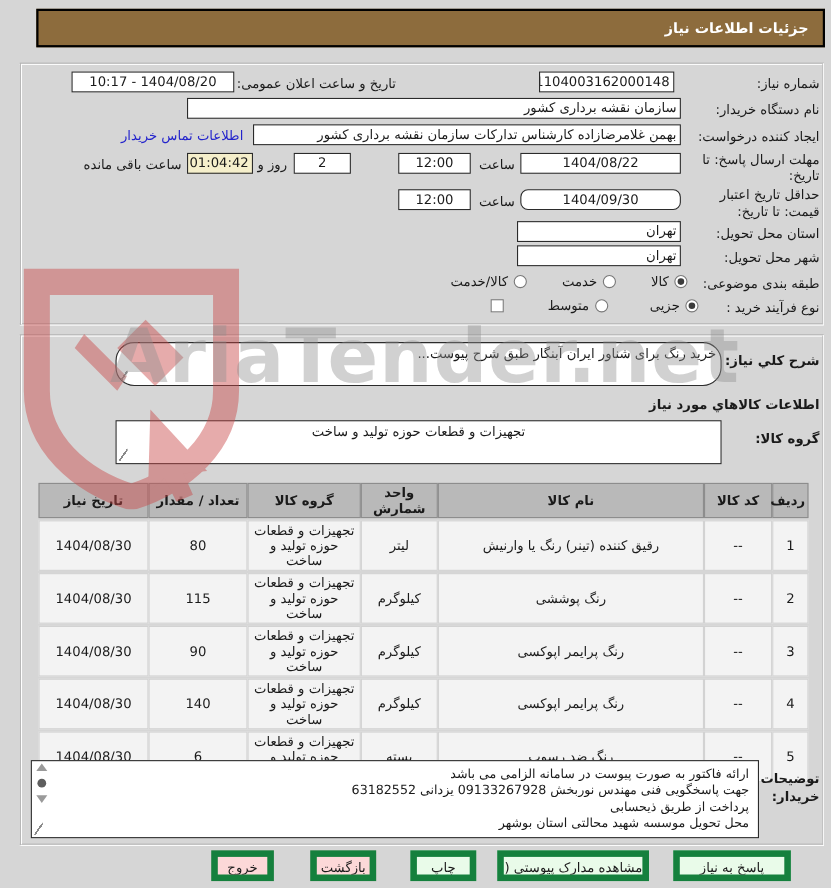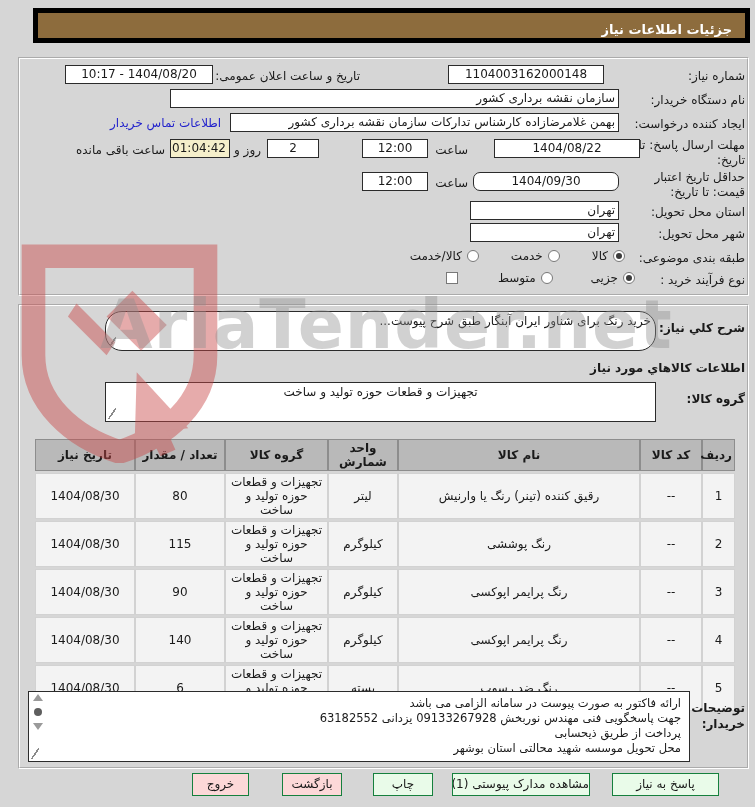--- a/index.html
+++ b/index.html
@@ -7,21 +7,21 @@
   body {
     position:relative; background:#d6d6d6;
     font-family:"DejaVu Sans", sans-serif; font-size:12px; color:#1a1a1a;
     overflow:hidden; direction:rtl;
   }
   .abs { position:absolute; }
   
   .titlebar {
     left:33px; top:8px; width:717px; height:35px; background:#8d6c3d;
     color:#ffffff; font-weight:bold; font-size:13px; line-height:34px;
-    padding-right:13px; text-align:right; border:5px solid #000000;
+    padding-right:13px; text-align:right; border:2px solid #000000;
   }
   
   .groupbox { border:2px groove #ffffff; }
   #gb1 { left:18px; top:57px; width:731px; height:239px; }
   #gb2 { left:18px; top:304px; width:731px; height:465px; }
   
   .lbl { white-space:nowrap; line-height:16px; }
   .lbl.wrap { white-space:normal; width:122px; text-align:right; line-height:15px; }
   .boldlbl { font-weight:bold; }
   
@@ -52,50 +52,50 @@
     background:#f3f3f3; border:1px solid #d2d2d2; font-size:12px; text-align:center;
     height:43px; padding:1px 3px; vertical-align:middle; word-wrap:break-word;
   }
   
   .sbar { position:absolute; left:2px; top:2px; width:13px; display:flex; flex-direction:column; align-items:center; gap:7px; }
   .tri-up { width:0; height:0; border-left:5px solid transparent; border-right:5px solid transparent; border-bottom:7px solid #9a9a9a; }
   .tri-down { width:0; height:0; border-left:5px solid transparent; border-right:5px solid transparent; border-top:7px solid #9a9a9a; }
   .thumb { width:8px; height:8px; border-radius:50%; background:#5e5e5e; }
   .notes-text { white-space:pre-line; text-align:right; font-size:11.5px; line-height:15px; padding:2px 4px 0 18px; }
   
-  .btn { height:23px; border:1px solid #15803d; text-align:center; font-size:12px;
+  .btn { height:28px; border:6px solid #15803d; text-align:center; font-size:12px;
     line-height:21px; cursor:pointer; white-space:nowrap; overflow:hidden; }
   .btn.green { background:#e9fbe9; }
   .btn.pink  { background:#fcd8d8; }
   
   #wm { pointer-events:none; z-index:60; }
   #wm-text { position:absolute; left:100px; top:285px; width:650px; font-size:68px; font-weight:bold;
     color:#8f8f8f; opacity:0.40; direction:ltr; text-align:left; letter-spacing:1px; line-height:80px; }
 </style>
 </head>
 <body>
 
 <div class="abs titlebar">جزئیات اطلاعات نیاز</div>
 
 <div class="abs groupbox" id="gb1"></div>
 
 <div class="abs lbl" style="right:10px; top:68px;">شماره نیاز:</div>
-<div class="abs inp ctr" style="left:448px; top:65px; width:156px;">1104003162000148</div>
+<div class="abs inp ctr" style="left:490px; top:65px; width:123px;">1104003162000148</div>
 <div class="abs lbl" style="right:395px; top:68px;">تاریخ و ساعت اعلان عمومی:</div>
 <div class="abs inp ctr" style="left:65px; top:65px; width:148px;">1404/08/20 - 10:17</div>
 
 <div class="abs lbl" style="right:10px; top:92px;">نام دستگاه خریدار:</div>
 <div class="abs inp rt" style="left:170px; top:89px; width:449px;">سازمان نقشه برداری کشور</div>
 
 <div class="abs lbl" style="right:10px; top:116px;">ایجاد کننده درخواست:</div>
 <div class="abs inp rt" style="left:230px; top:113px; width:389px;">بهمن غلامرضازاده کارشناس تدارکات  سازمان نقشه برداری کشور</div>
 <div class="abs link" style="left:110px; top:116px;">اطلاعات تماس خریدار</div>
 
 <div class="abs lbl wrap" style="right:10px; top:138px;">مهلت ارسال پاسخ: تا تاریخ:</div>
-<div class="abs inp ctr" style="left:473px; top:139px; width:146px;margin-left:21px;">1404/08/22</div>
+<div class="abs inp ctr" style="left:473px; top:139px; width:146px;">1404/08/22</div>
 <div class="abs lbl" style="right:287px; top:142px;">ساعت</div>
 <div class="abs inp ctr" style="left:362px; top:139px; width:66px;">12:00</div>
 <div class="abs inp ctr" style="left:267px; top:139px; width:52px;">2</div>
 <div class="abs lbl" style="right:494px; top:142px;">روز و</div>
 <div class="abs inp ctr timer" style="left:170px; top:139px; width:60px;">01:04:42</div>
 <div class="abs lbl" style="right:590px; top:142px;">ساعت باقی مانده</div>
 
 <div class="abs lbl wrap" style="right:10px; top:170px;">حداقل تاریخ اعتبار قیمت: تا تاریخ:</div>
 <div class="abs inp ctr" style="left:473px; top:172px; width:146px;border-radius:7px;">1404/09/30</div>
 <div class="abs lbl" style="right:287px; top:175px;">ساعت</div>

